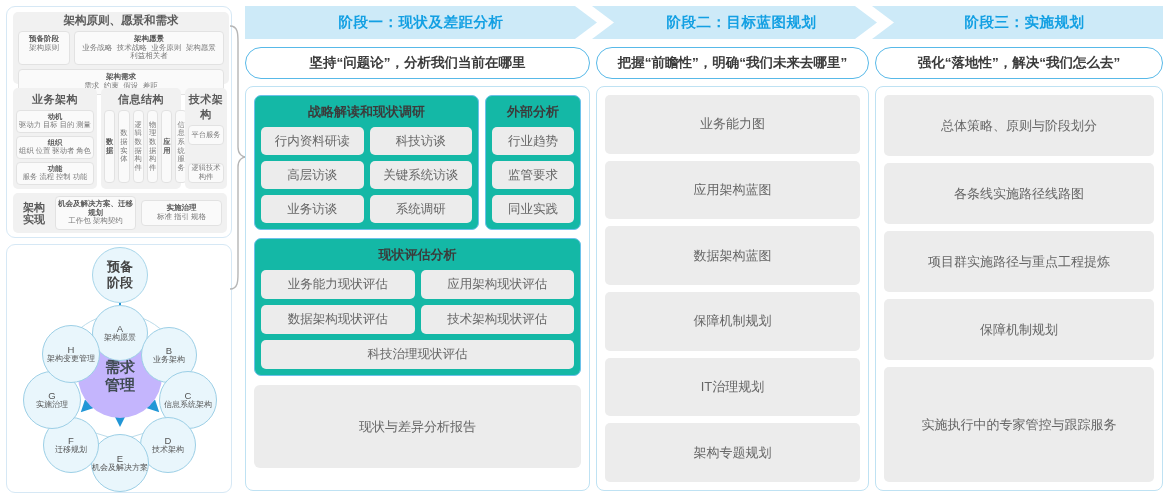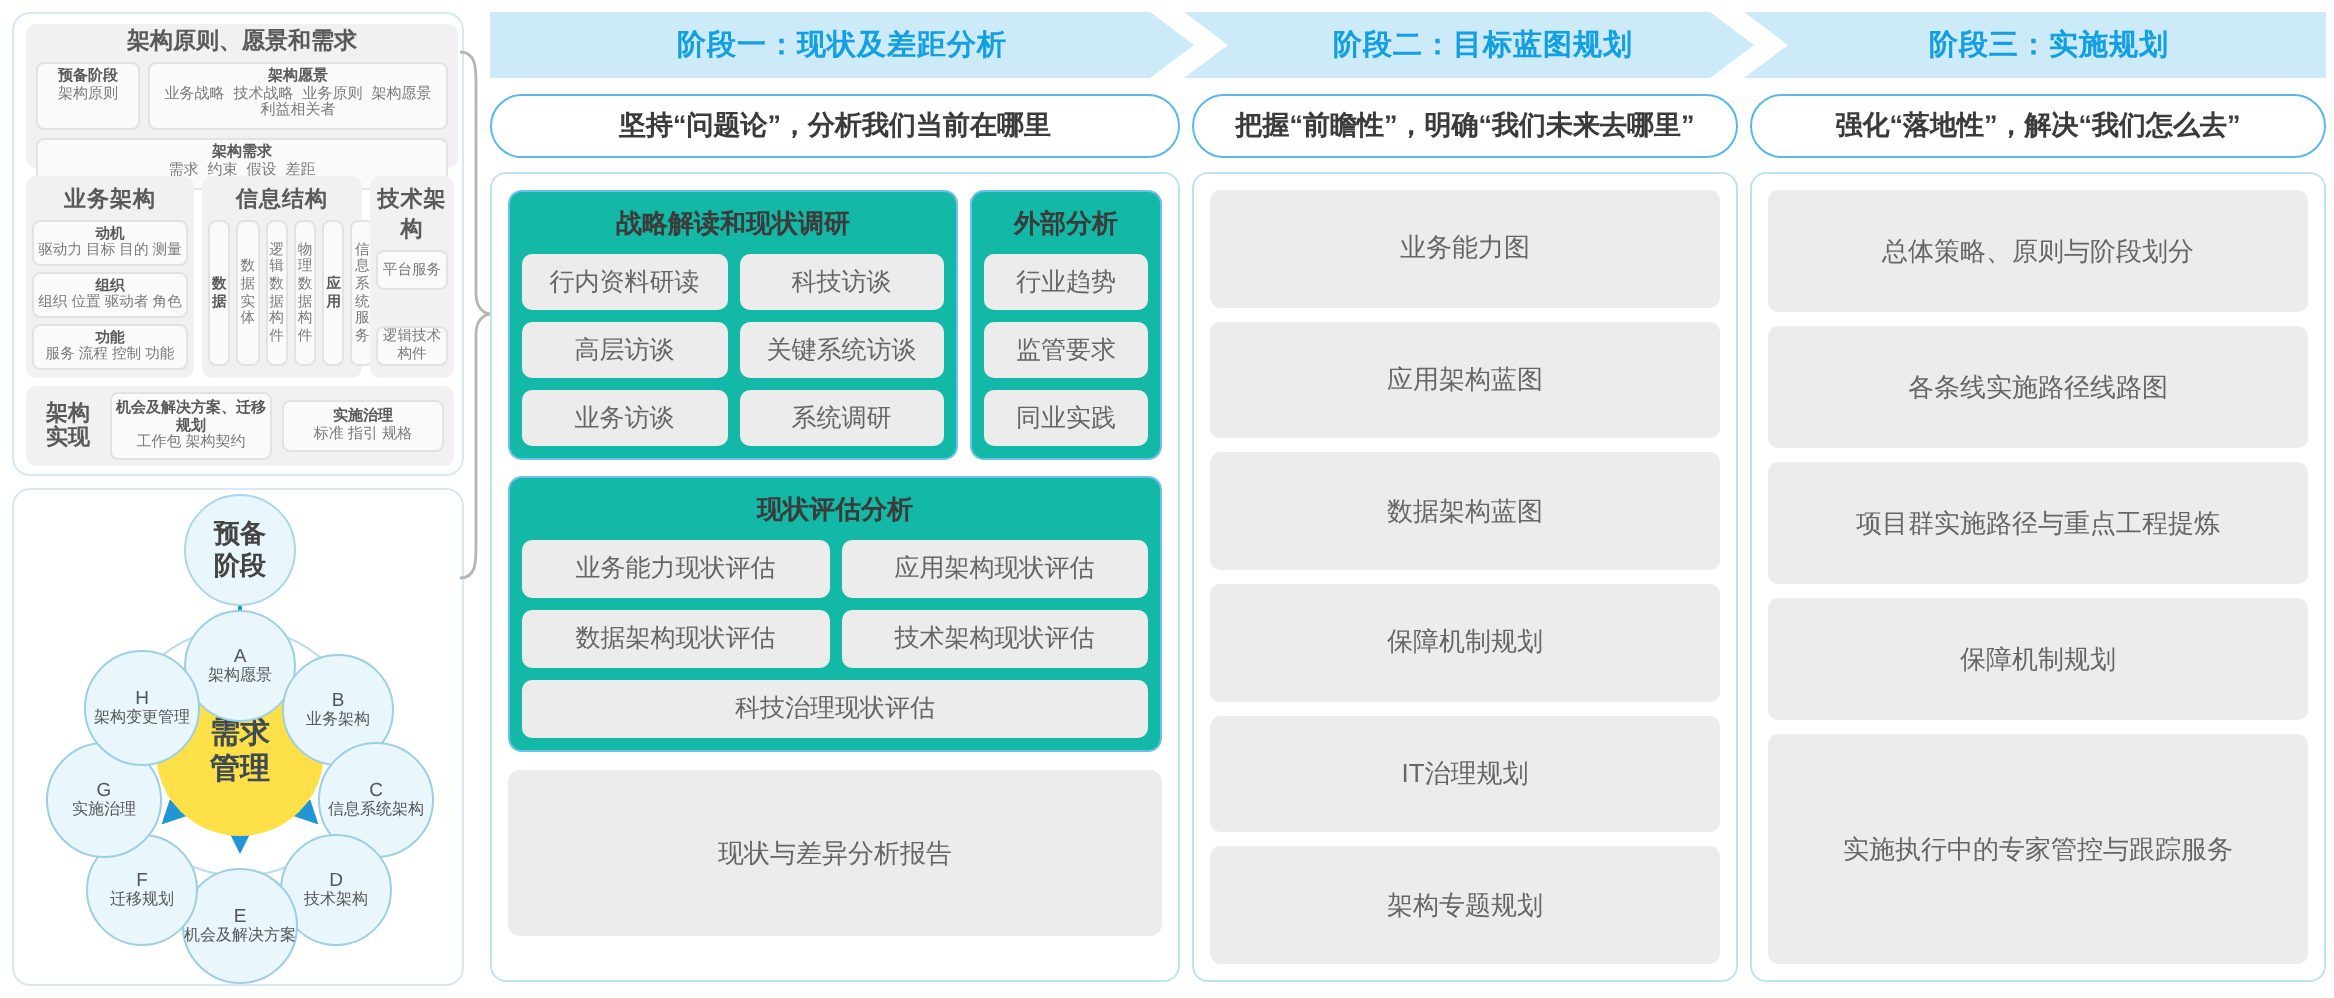--- a/index.html
+++ b/index.html
@@ -68,21 +68,21 @@
   .node{
     position:absolute;border-radius:50%;
     background:#e9f6fc;border:1px solid #9ccfe6;
     display:flex;flex-direction:column;align-items:center;justify-content:center;
     text-align:center;color:#4f5b60;box-sizing:border-box;
   }
   .node .n-id{font-size:9.5px;line-height:1.05;color:#555;}
   .node .n-tx{font-size:8px;line-height:1.12;color:#555;}
   .n-center{
     left:71px;top:89px;width:84px;height:84px;
-    background:#fde047;border:none;
+    background:#c4b5fd;border:none;
   }
   .n-center .n-tx{font-size:15px;font-weight:bold;color:#3f4b52;line-height:1.2;}
   .n-pre{left:85px;top:2px;width:56px;height:56px;background:#e9f6fc;border:1px solid #a8d6ea;}
   .n-pre .n-tx{font-size:13px;font-weight:bold;color:#444;line-height:1.2;}
 
   
   .chev{
     position:absolute;top:6px;height:33px;
     background:#cdeaf8;
     display:flex;align-items:center;justify-content:center;

